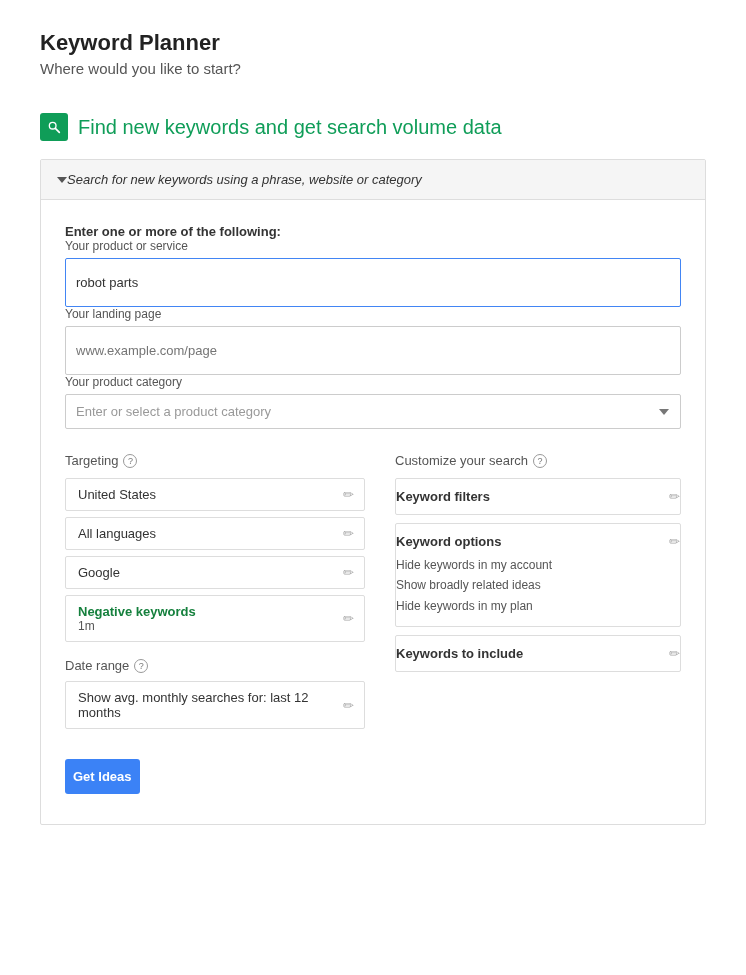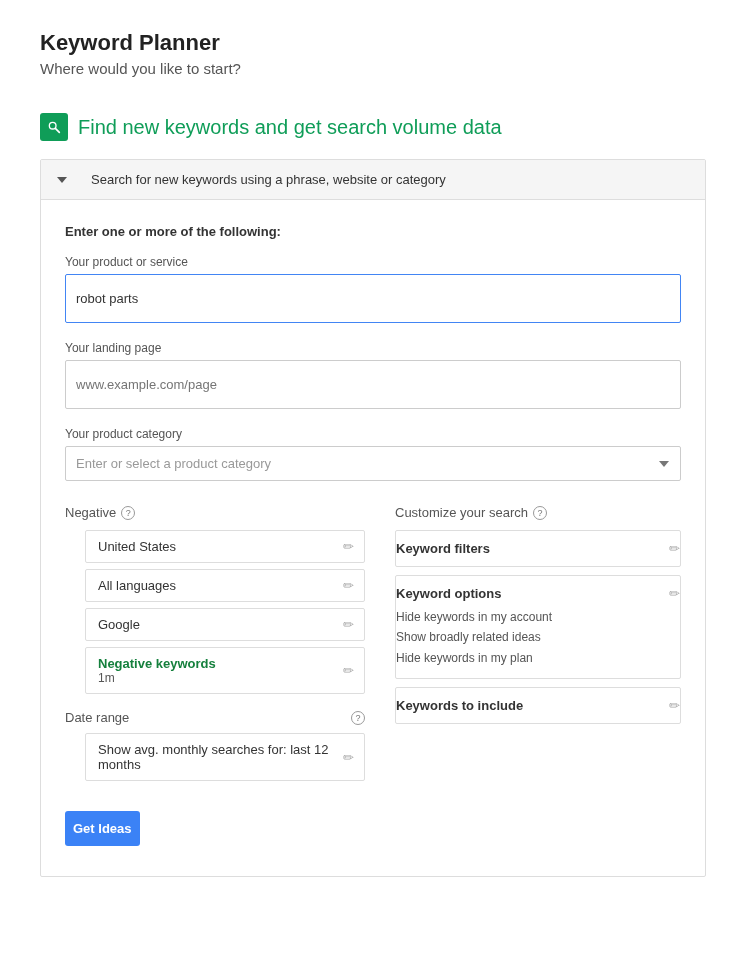--- a/index.html
+++ b/index.html
@@ -51,46 +51,45 @@
       border: 1px solid #ddd;
       border-radius: 2px;
       overflow: hidden;
     }
     .card-header {
       background: #f5f5f5;
       border-bottom: 1px solid #ddd;
       padding: 12px 16px;
       display: flex;
       align-items: center;
-      gap: 24px;
-      cursor: pointer;
+      gap: 0;
+      cursor: pointer;
+      font-style: italic;
     }
     .card-header-text {
       font-size: 13px;
       color: #333;
       font-weight: normal;
     }
     .triangle-icon {
       width: 0; height: 0;
       border-left: 5px solid transparent;
       border-right: 5px solid transparent;
       border-top: 6px solid #555;
     }
     .card-body {
       padding: 24px 24px 30px;
     }
     .form-label-bold {
       font-size: 13px;
       font-weight: bold;
       color: #333;
-      margin-bottom: 16px;
       display: block;
     }
     .field-group {
-      margin-bottom: 18px;
     }
     .field-label {
       font-size: 12px;
       color: #555;
       margin-bottom: 5px;
       display: block;
     }
     .text-input {
       width: 100%;
       border: 1px solid #4285f4;
@@ -165,21 +164,20 @@
     .targeting-item {
       border: 1px solid #ddd;
       border-radius: 2px;
       padding: 8px 10px 8px 12px;
       margin-bottom: 6px;
       display: flex;
       align-items: center;
       justify-content: space-between;
       background: #fff;
       cursor: pointer;
-      margin-left: 20px;
     }
     .targeting-item.bold-label .item-text {
       font-weight: bold;
       font-size: 13px;
       color: #15803d;
     }
     .item-text {
       font-size: 13px;
       color: #333;
     }
@@ -194,22 +192,21 @@
     }
     .date-range-section {
       margin-top: 16px;
     }
     .date-range-label {
       font-size: 13px;
       color: #555;
       margin-bottom: 8px;
       display: flex;
       align-items: center;
-      gap: 13px;
-      justify-content: space-between;
+      gap: 5px;
     }
     .customize-card {
       border: 1px solid #ddd;
       border-radius: 2px;
       padding: 10px 0;
       margin-bottom: 8px;
       background: #fff;
       cursor: pointer;
     }
     .customize-card-header {
@@ -281,21 +278,21 @@
       <div class="select-wrapper">
         <select class="select-input">
           <option value="">Enter or select a product category</option>
         </select>
       </div>
     </div>
 
     <div class="two-col">
       <div class="col-left">
         <div class="col-section-label">
-          <span>Negative</span>
+          <span>Targeting</span>
           <span class="help-icon">?</span>
         </div>
 
         <div class="targeting-item">
           <span class="item-text">United States</span>
           <span class="edit-pencil">✏</span>
         </div>
 
         <div class="targeting-item">
           <span class="item-text">All languages</span>

